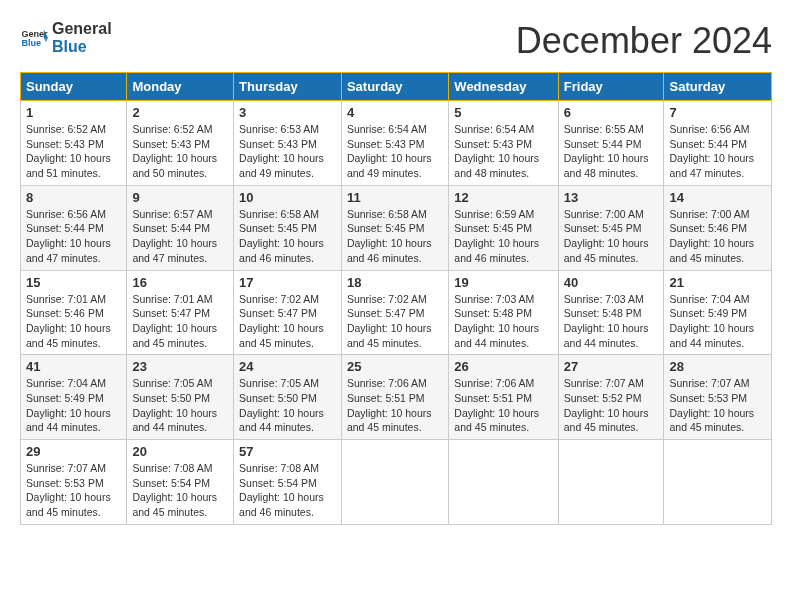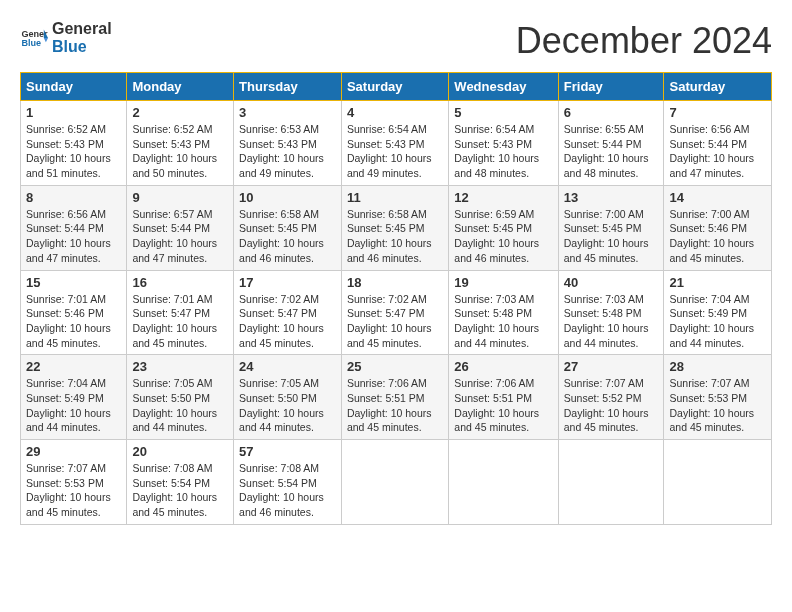--- a/index.html
+++ b/index.html
@@ -281,21 +281,21 @@
     <span class="day-number">21</span>
     <span class="day-info">
       Sunrise: 7:04 AM<br>
       Sunset: 5:49 PM<br>
       Daylight: 10 hours and 44 minutes.
     </span>
   </td>
       </tr>
       <tr>
         <td>
-    <span class="day-number">22</span>
+    <span class="day-number">41</span>
     <span class="day-info">
       Sunrise: 7:04 AM<br>
       Sunset: 5:49 PM<br>
       Daylight: 10 hours and 44 minutes.
     </span>
   </td>
         <td>
     <span class="day-number">23</span>
     <span class="day-info">
       Sunrise: 7:05 AM<br>

